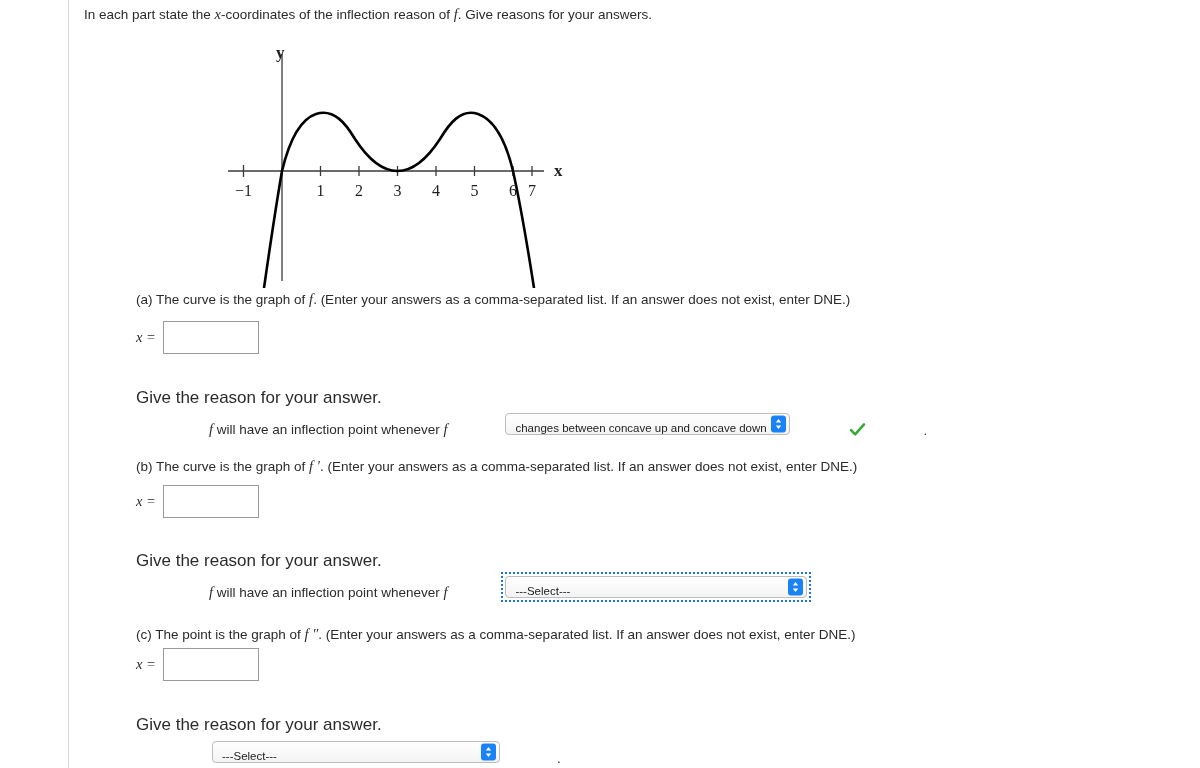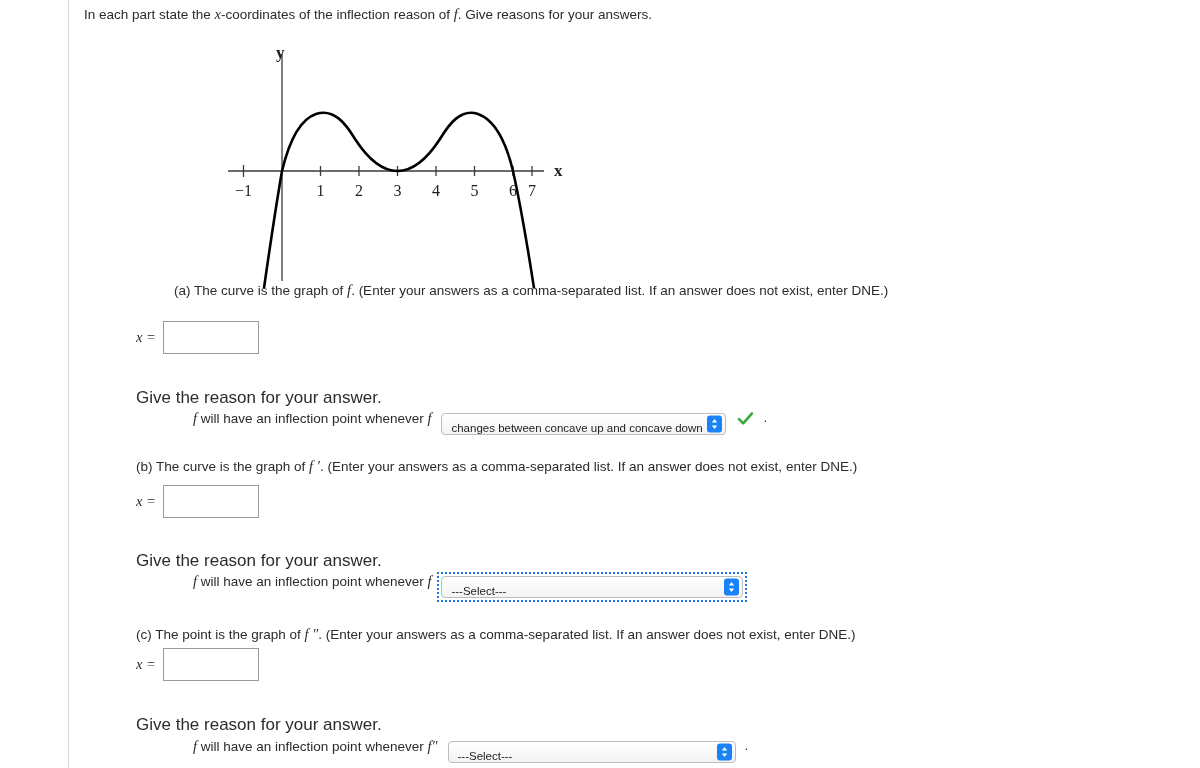--- a/index.html
+++ b/index.html
@@ -90,24 +90,25 @@
 
   .reason-label {
     position: absolute;
     left: 52px;
     font-size: 17px;
     color: #2b2b2b;
     white-space: nowrap;
   }
   .reason-row {
     position: absolute;
-    left: 109px;
+    left: 125px;
     display: flex;
-    align-items: flex-start;
+    align-items: flex-end;
     white-space: nowrap;
+    gap: 48px;
   }
   .reason-text {
     font-size: 13.5px;
     color: #2b2b2b;
     margin-right: 7px;
   }
 
   
   .sel-outer {
     display: inline-block;
@@ -215,21 +216,21 @@
         <text x="135" y="158">2</text>
         <text x="173.5" y="158">3</text>
         <text x="212" y="158">4</text>
         <text x="250.5" y="158">5</text>
         <text x="289" y="158">6</text>
         <text x="308" y="158">7</text>
       </g>
     </svg>
   </div>
 
-  <div class="part" style="top:282px;margin-left:38px;">
+  <div class="part" style="top:291px;">
     <span>(a) The curve is the graph of </span><span class="mathvar">f</span><span>. (Enter your answers as a comma-separated list. If an answer does not exist, enter DNE.)</span>
   </div>
 
   <div class="answer-row" style="top:321px;">
     <span class="xeq">x =</span>
     <input class="answer-box" type="text" value="" style="">
   </div>
 
   <div class="reason-label" style="top:388px;">Give the reason for your answer.</div>
 
@@ -286,21 +287,20 @@
   </div>
 
   <div class="answer-row" style="top:648px;">
     <span class="xeq">x =</span>
     <input class="answer-box" type="text" value="" style="">
   </div>
 
   <div class="reason-label" style="top:715px;">Give the reason for your answer.</div>
 
   <div class="reason-row" style="top:738px;">
-    <span class="reason-text"><i class="mathvar">f</i> will have an inflection point whenever <i class="mathvar">f″</i></span>
     <span class="sel-outer">
       <span class="sel w-wide2">
         <span class="sel-label">---Select---</span>
         <span class="stepper">
           <svg width="9" height="13" viewBox="0 0 9 13">
               <path d="M4.5 1.4 L7.2 5.0 L1.8 5.0 Z" fill="#ffffff"></path>
               <path d="M4.5 11.6 L7.2 8.0 L1.8 8.0 Z" fill="#ffffff"></path>
             </svg>
         </span>
       </span>

